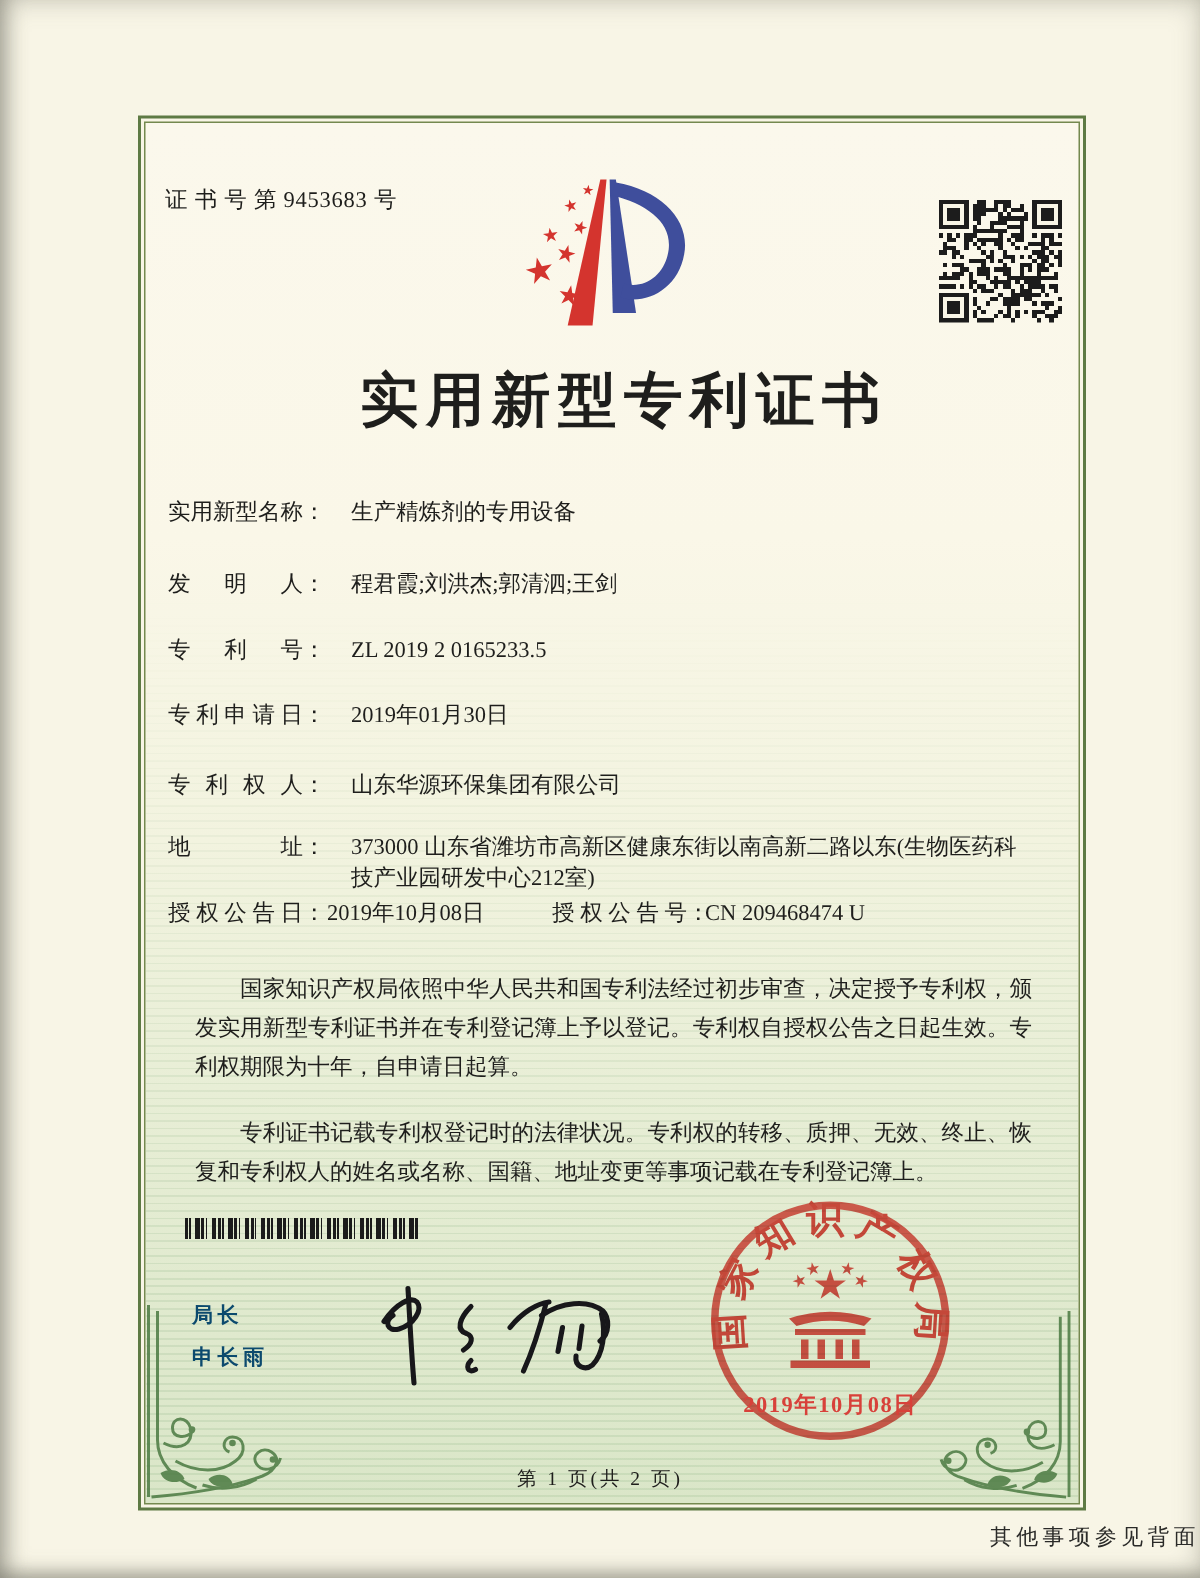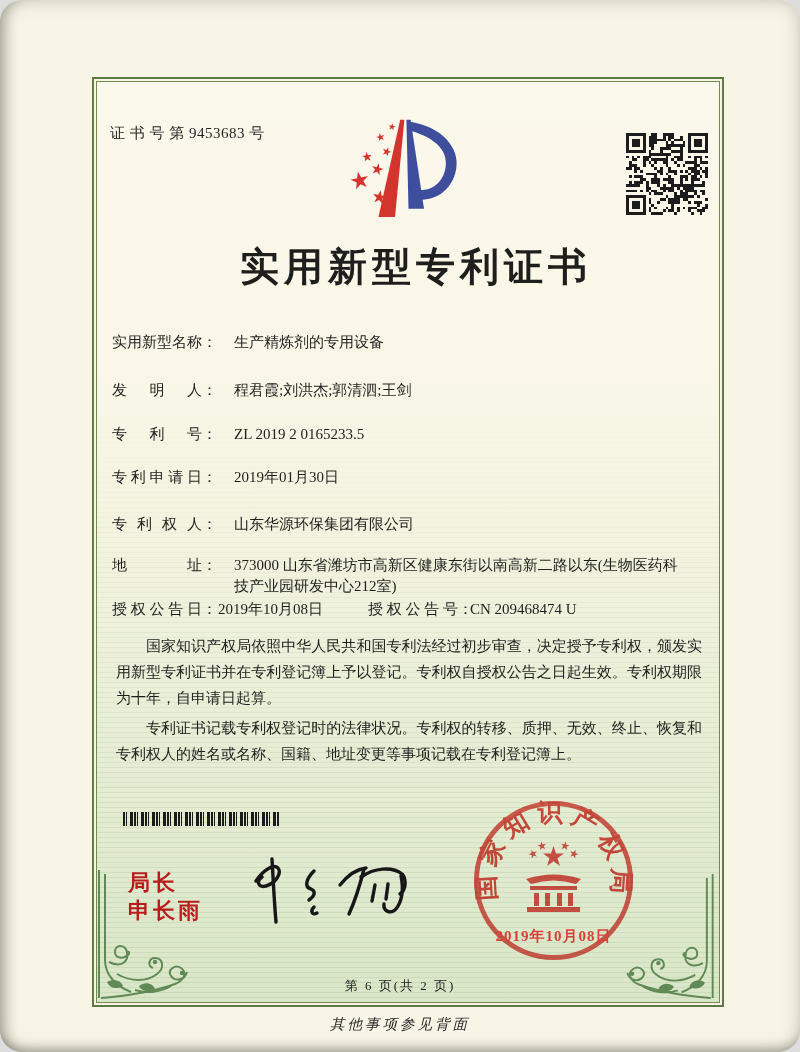--- a/index.html
+++ b/index.html
@@ -2,21 +2,20 @@
 <html><head>
 <meta charset="utf-8">
 <style>
   html,body{margin:0;padding:0;background:#ddd;}
   .page{
     position:relative; width:800px; height:1052px; overflow:hidden;
     background:#f8f5e6;
     font-family:"Liberation Serif","DejaVu Serif",serif;
     color:#1e1e1c;
     box-shadow:inset 0 0 18px rgba(110,110,95,.35), inset 14px 0 14px -10px rgba(100,100,90,.45), inset 0 -10px 10px -6px rgba(100,100,90,.4);
-    border-radius:22px;
   }
   
   .frame{
     position:absolute; left:92px; top:77px; width:628px; height:926px;
     border:2px solid #5e7a44; z-index:0;
   }
   .frame-inner{
     position:absolute; inset:2px; border:1px solid #74894f;
     background:linear-gradient(180deg,#fbf8ec 0%,#faf7e8 30%,#f2f3df 52%,#e8eed6 70%,#dfe9cd 88%,#dae6c8 100%);
   }
@@ -31,32 +30,32 @@
   .cert-no{left:110px; top:124px; font-size:15px; letter-spacing:.5px; z-index:2;}
   .logo{left:336px; top:106px; width:145px; height:135px; z-index:2;}
   .qr{left:626px; top:133px; width:82px; height:82px; z-index:2;}
   .title{left:0; right:0; top:240px; text-align:center; font-size:39px; font-weight:700; letter-spacing:5px; z-index:2;padding-left:32px;}
   .field-row{left:112px; width:586px; font-size:15px; line-height:21px; z-index:2;}
   .flabel{display:inline-block; width:90px; text-align:justify; text-align-last:justify; vertical-align:top;}
   .fcolon{display:inline-block; width:12px; vertical-align:top;}
   .fvalue{display:inline-block; width:446px; vertical-align:top; margin-left:20px;}
   .fv-short{display:inline-block; width:150px; vertical-align:top; margin-left:4px;}
   .paras{left:112px; top:629px; width:594px; font-size:15px; line-height:26px; text-align:justify; z-index:2;}
-  .paras p{margin:4px; text-indent:2em;}
+  .paras p{margin:18px; text-indent:2em;}
   .barcode{
     left:123px; top:812px; width:157px; height:14px; z-index:2;
     background:repeating-linear-gradient(90deg,#1b1b1b 0 2px,transparent 2px 3px,#1b1b1b 3px 4px,transparent 4px 7px,#1b1b1b 7px 10px,transparent 10px 11px);
   }
-  .signer{left:128px; z-index:3; font-family:"Liberation Sans","DejaVu Sans",sans-serif; font-size:22px; font-weight:600; letter-spacing:3px; color:#b91c1c;}
+  .signer{left:128px; z-index:3; font-family:"Liberation Sans","DejaVu Sans",sans-serif; font-size:14px; font-weight:600; letter-spacing:3px; color:#0c4a6e;}
   .signer-title{top:868px;} .signer-name{top:896px;}
   .signature{left:248px; top:851px; width:172px; height:76px; z-index:3;}
   .seal{left:470px; top:797px; width:167px; height:167px; z-index:3; opacity:.93; mix-blend-mode:multiply;}
   .seal-date{left:470px; top:927px; width:167px; text-align:center; font-size:15px; letter-spacing:1px; color:#d8413a; font-weight:600; z-index:4;}
   .page-no{left:0; right:0; top:977px; text-align:center; font-size:13px; letter-spacing:2px; z-index:2;}
-  .back-note{left:0; right:0; top:1015px; text-align:center; font-size:14.5px; letter-spacing:3px; color:#2a2a28; z-index:2;font-style:italic;}
+  .back-note{left:0; right:0; top:1015px; text-align:right; font-size:14.5px; letter-spacing:3px; color:#2a2a28; z-index:2;}
   .flourish{z-index:1; opacity:.85;}
   .flourish-left{left:95px; top:870px; width:94px; height:130px;}
   .flourish-right{left:624px; top:874px; width:94px; height:126px; transform:scaleX(-1);}
 </style>
 </head>
 <body>
 
 <div class="page">
 
   <div class="frame">
@@ -508,16 +507,16 @@
       <rect x="87" y="96" width="5" height="13"></rect>
       <rect x="98" y="96" width="5" height="13"></rect>
       <rect x="57" y="110" width="53" height="5"></rect>
     </g>
     <defs>
       <path id="st2" d="M0,-1 L0.2245,-0.309 0.951,-0.309 0.363,0.118 0.588,0.809 0,0.382 -0.588,0.809 -0.363,0.118 -0.951,-0.309 -0.2245,-0.309 Z"></path>
     </defs>
   </svg>
   <div class="abs seal-date">2019年10月08日</div>
 
-  <div class="abs page-no">第 6 页(共 2 页)</div>
+  <div class="abs page-no">第 1 页(共 2 页)</div>
   <div class="abs back-note">其他事项参见背面</div>
 
 </div>
 
 </body></html>

